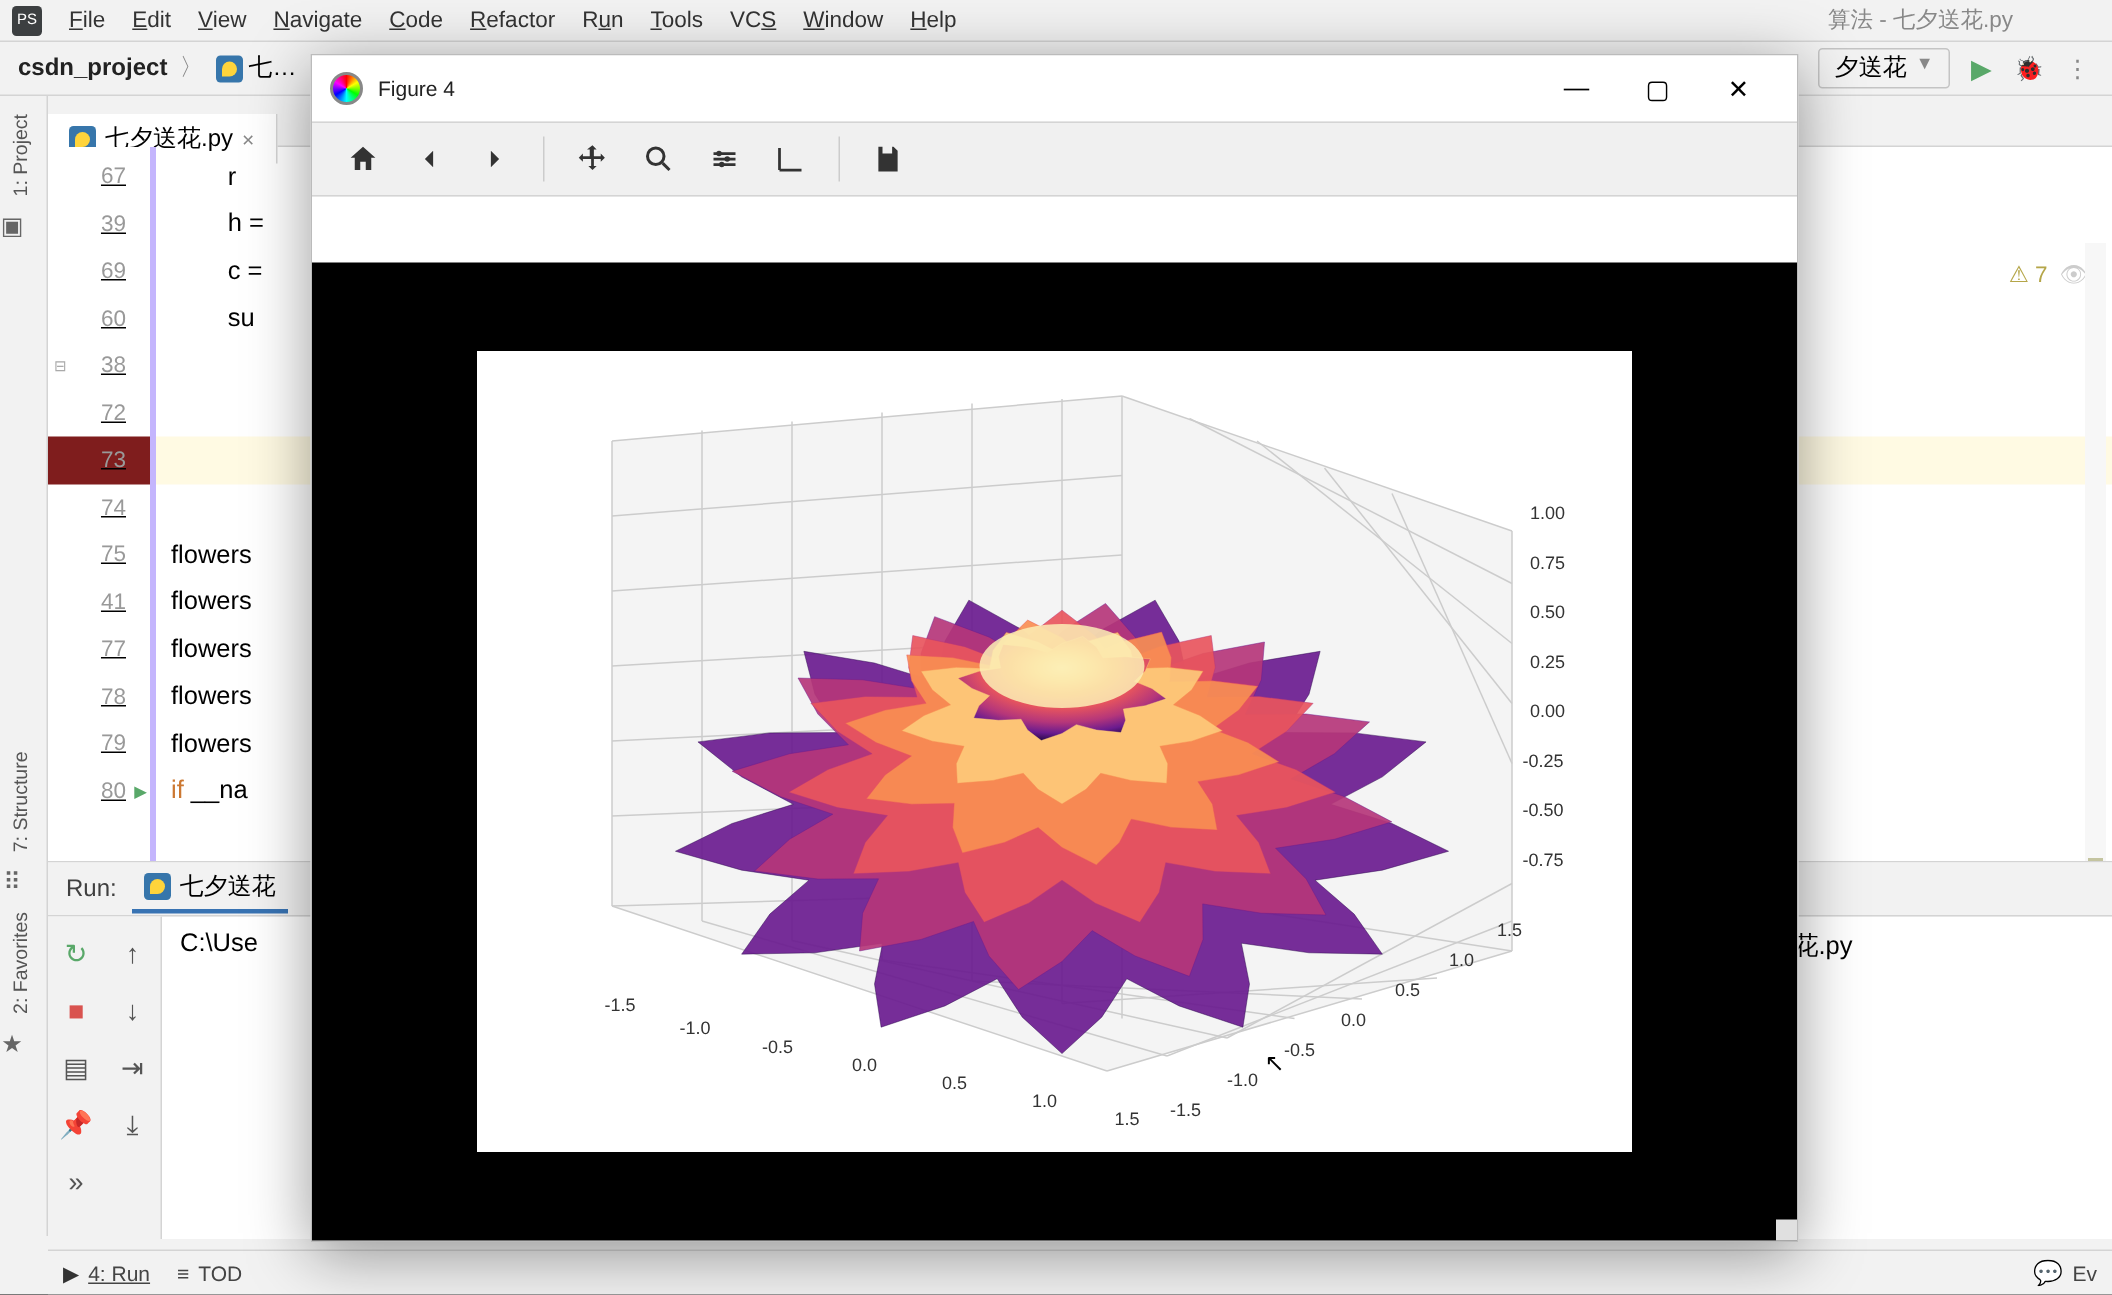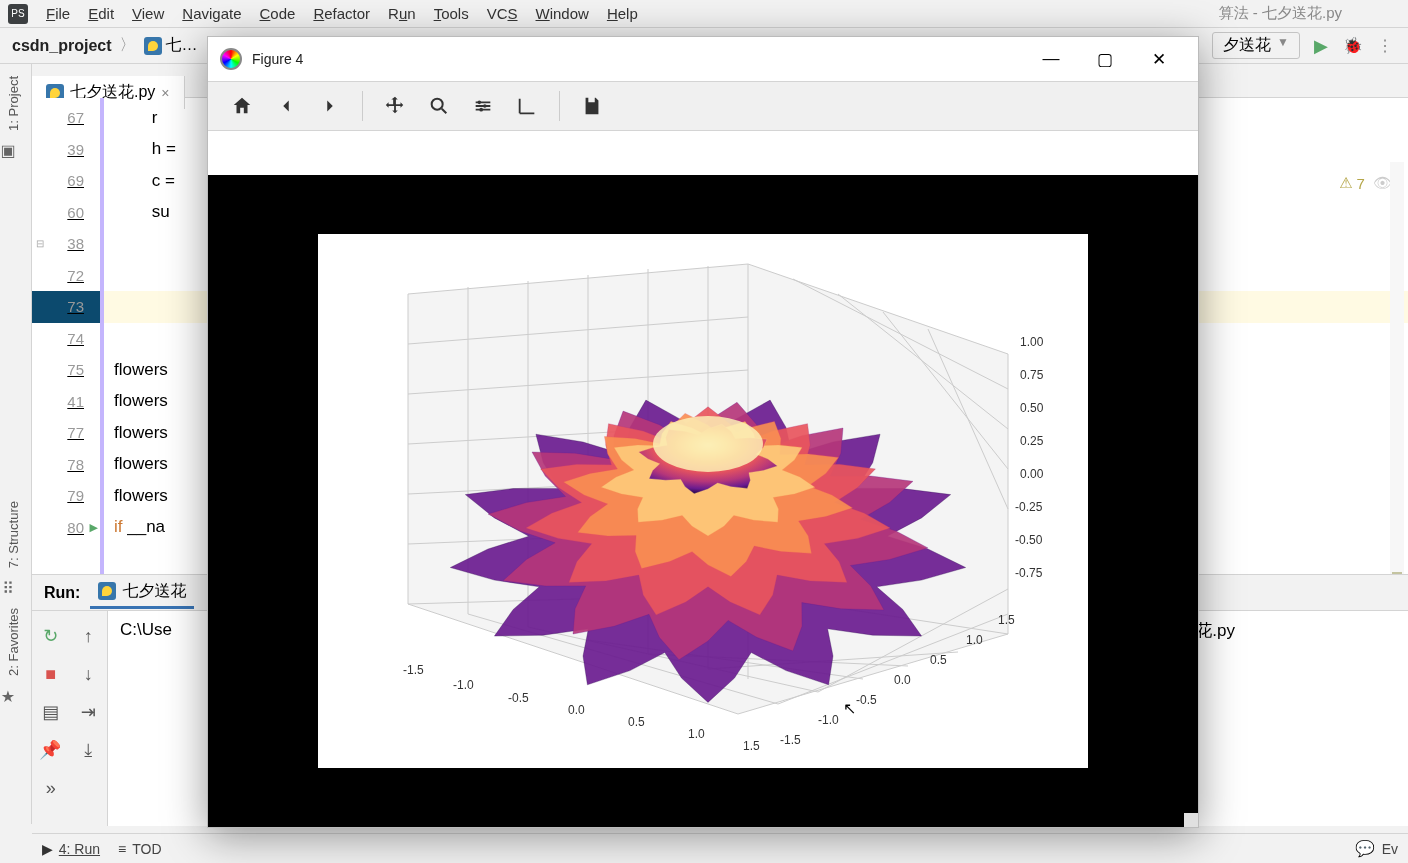--- a/index.html
+++ b/index.html
@@ -30,35 +30,35 @@
 .strip-icon { width: 16px; height: 16px; display: flex; align-items: center; justify-content: center; color: #666; }
 
 
 .editor-area { position: absolute; left: 32px; top: 64px; right: 0; height: 510px; background: #fff; display: flex; flex-direction: column; }
 .tabs { height: 34px; display: flex; align-items: center; border-bottom: 1px solid #d4d4d4; background: #f2f2f2; }
 .tab { padding: 6px 14px; display: flex; align-items: center; gap: 6px; background: #fff; border-right: 1px solid #d4d4d4; height: 100%; margin-top: 24px; }
 .tab-close { color: #888; cursor: pointer; font-size: 14px; }
 .editor-body { flex: 1; display: flex; overflow: hidden; }
 .gutter { width: 72px; background: #fff; border-right: 4px solid #c4b5fd; padding-top: 4px; text-decoration: underline; }
 .gutter-line { height: 31.5px; display: flex; align-items: center; justify-content: flex-end; padding-right: 16px; color: #999; font-size: 15px; font-family: "Consolas", monospace; position: relative; }
-.gutter-line.active { background: #0c4a6e; }
+.gutter-line.active { background: #7f1d1d; }
 .gutter-line .run-mark { position: absolute; right: 2px; color: #59a869; font-size: 11px; }
 .gutter-line .fold-mark { position: absolute; left: 4px; color: #aaa; font-size: 10px; }
 .code { flex: 1; padding-top: 4px; font-family: "Consolas", monospace; font-size: 17px; }
 .code-line { height: 31.5px; display: flex; align-items: center; padding-left: 10px; white-space: pre; }
 .code-line.active { background: #fffae3; }
 .kw { color: #cc7832; }
 .warn-badge { position: absolute; right: 16px; top: 110px; display: flex; align-items: center; gap: 4px; color: #b5a649; font-size: 15px; }
 .scroll-rail { position: absolute; right: 4px; top: 98px; width: 14px; height: 460px; background: #f7f7f7; }
 .scroll-rail::before { content: ""; position: absolute; top: 410px; left: 2px; width: 10px; height: 6px; background: #c4c4a0; }
 
 
 .run-window { position: absolute; left: 32px; top: 574px; right: 0; height: 252px; background: #fff; border-top: 1px solid #d4d4d4; display: flex; flex-direction: column; }
 .run-header { height: 36px; display: flex; align-items: center; padding: 0 12px; gap: 10px; border-bottom: 1px solid #d4d4d4; background: #f2f2f2; }
-.run-label { font-size: 16px; color: #000000; font-weight: bold; }
+.run-label { font-size: 16px; color: #404040; }
 .run-tab { display: flex; align-items: center; gap: 6px; padding: 4px 8px; border-bottom: 3px solid #3873b3; }
 .run-body { flex: 1; display: flex; }
 .run-toolbar { width: 76px; display: flex; flex-direction: column; background: #f2f2f2; border-right: 1px solid #d4d4d4; padding: 6px 0; }
 .run-tool-row { display: flex; }
 .tool-cell { width: 38px; height: 38px; display: flex; align-items: center; justify-content: center; cursor: pointer; color: #555; font-size: 18px; }
 .run-console { flex: 1; padding: 8px 12px; font-family: "Consolas", monospace; font-size: 17px; }
 
 
 .bottom-bar { position: absolute; left: 32px; bottom: 0; right: 0; height: 30px; background: #f2f2f2; border-top: 1px solid #d4d4d4; display: flex; align-items: center; padding: 0 10px; gap: 18px; }
 .bottom-item { display: flex; align-items: center; gap: 6px; font-size: 14px; color: #444; cursor: pointer; }

